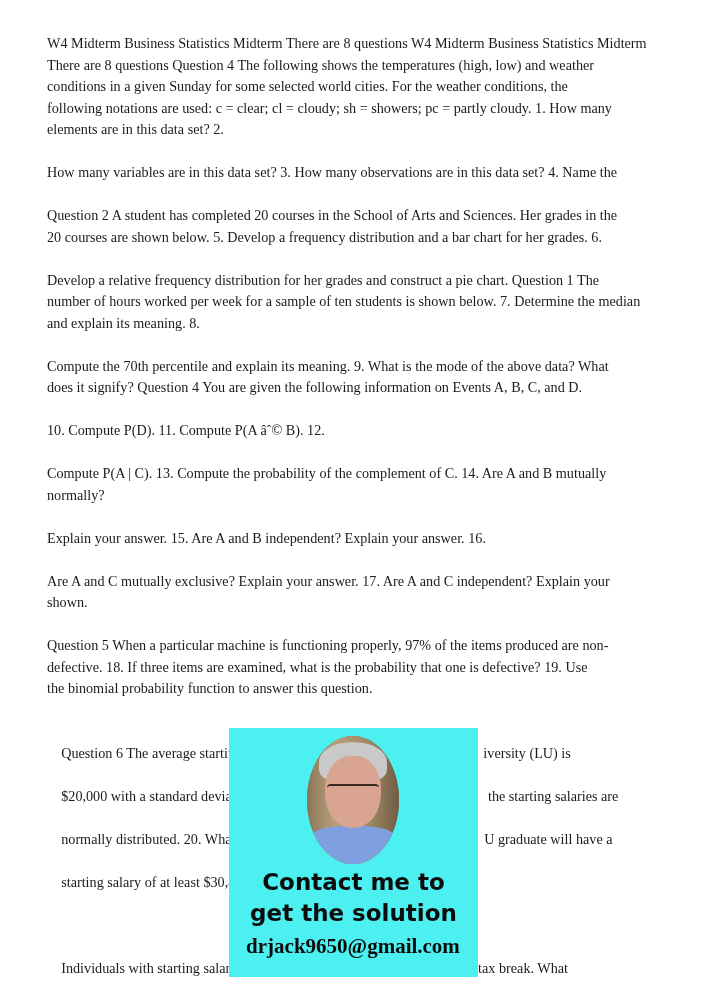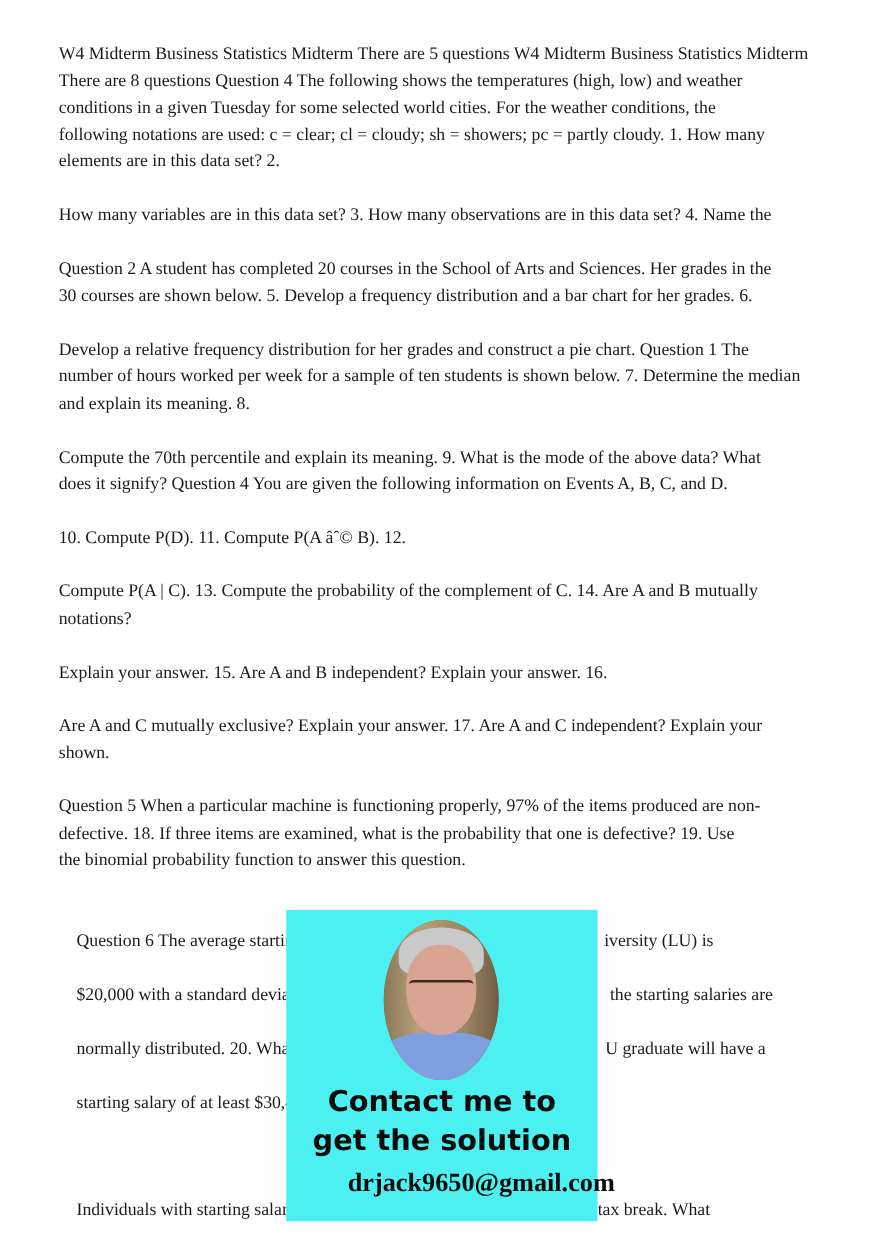--- a/index.html
+++ b/index.html
@@ -89,56 +89,55 @@
       position: absolute;
       left: 0;
       top: 204px;
       width: 248px;
       text-align: center;
       font-family: "Liberation Serif", "DejaVu Serif", serif;
       font-weight: bold;
       font-size: 21px;
       color: #0d0d0d;
       line-height: 28px;
-      padding-left: 32px;
     }
   </style>
 </head>
 <body>
 
 <div class="doc">
   <p class="para">
-    <span>W4 Midterm Business Statistics Midterm There are 5 questions W4 Midterm Business Statistics Midterm</span><br>
+    <span>W4 Midterm Business Statistics Midterm There are 8 questions W4 Midterm Business Statistics Midterm</span><br>
     <span>There are 8 questions Question 4 The following shows the temperatures (high, low) and weather</span><br>
-    <span>conditions in a given Tuesday for some selected world cities. For the weather conditions, the</span><br>
+    <span>conditions in a given Sunday for some selected world cities. For the weather conditions, the</span><br>
     <span>following notations are used: c = clear; cl = cloudy; sh = showers; pc = partly cloudy. 1. How many</span><br>
     <span>elements are in this data set? 2.</span>
   </p>
   <p class="para">
     <span>How many variables are in this data set? 3. How many observations are in this data set? 4. Name the</span><br>
   </p>
   <p class="para">
     <span>Question 2 A student has completed 20 courses in the School of Arts and Sciences. Her grades in the</span><br>
-    <span>30 courses are shown below. 5. Develop a frequency distribution and a bar chart for her grades. 6.</span>
+    <span>20 courses are shown below. 5. Develop a frequency distribution and a bar chart for her grades. 6.</span>
   </p>
   <p class="para">
     <span>Develop a relative frequency distribution for her grades and construct a pie chart. Question 1 The</span><br>
     <span>number of hours worked per week for a sample of ten students is shown below. 7. Determine the median</span><br>
     <span>and explain its meaning. 8.</span>
   </p>
   <p class="para">
     <span>Compute the 70th percentile and explain its meaning. 9. What is the mode of the above data? What</span><br>
     <span>does it signify? Question 4 You are given the following information on Events A, B, C, and D.</span>
   </p>
   <p class="para">
     <span>10. Compute P(D). 11. Compute P(A âˆ© B). 12.</span>
   </p>
   <p class="para">
     <span>Compute P(A | C). 13. Compute the probability of the complement of C. 14. Are A and B mutually</span><br>
-    <span>notations?</span>
+    <span>normally?</span>
   </p>
   <p class="para">
     <span>Explain your answer. 15. Are A and B independent? Explain your answer. 16.</span>
   </p>
   <p class="para">
     <span>Are A and C mutually exclusive? Explain your answer. 17. Are A and C independent? Explain your</span><br>
     <span>shown.</span>
   </p>
   <p class="para">
     <span>Question 5 When a particular machine is functioning properly, 97% of the items produced are non-</span><br>

